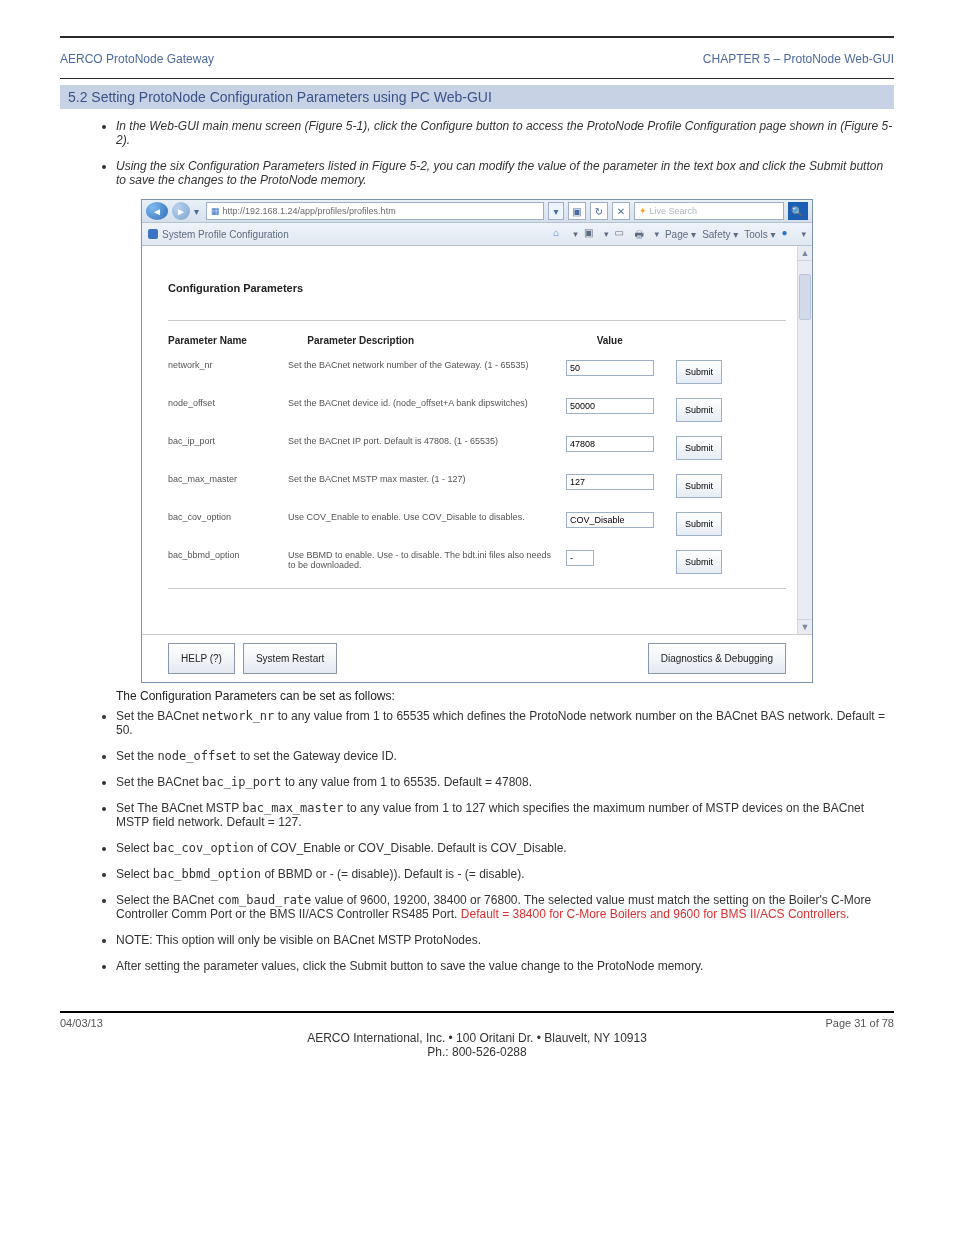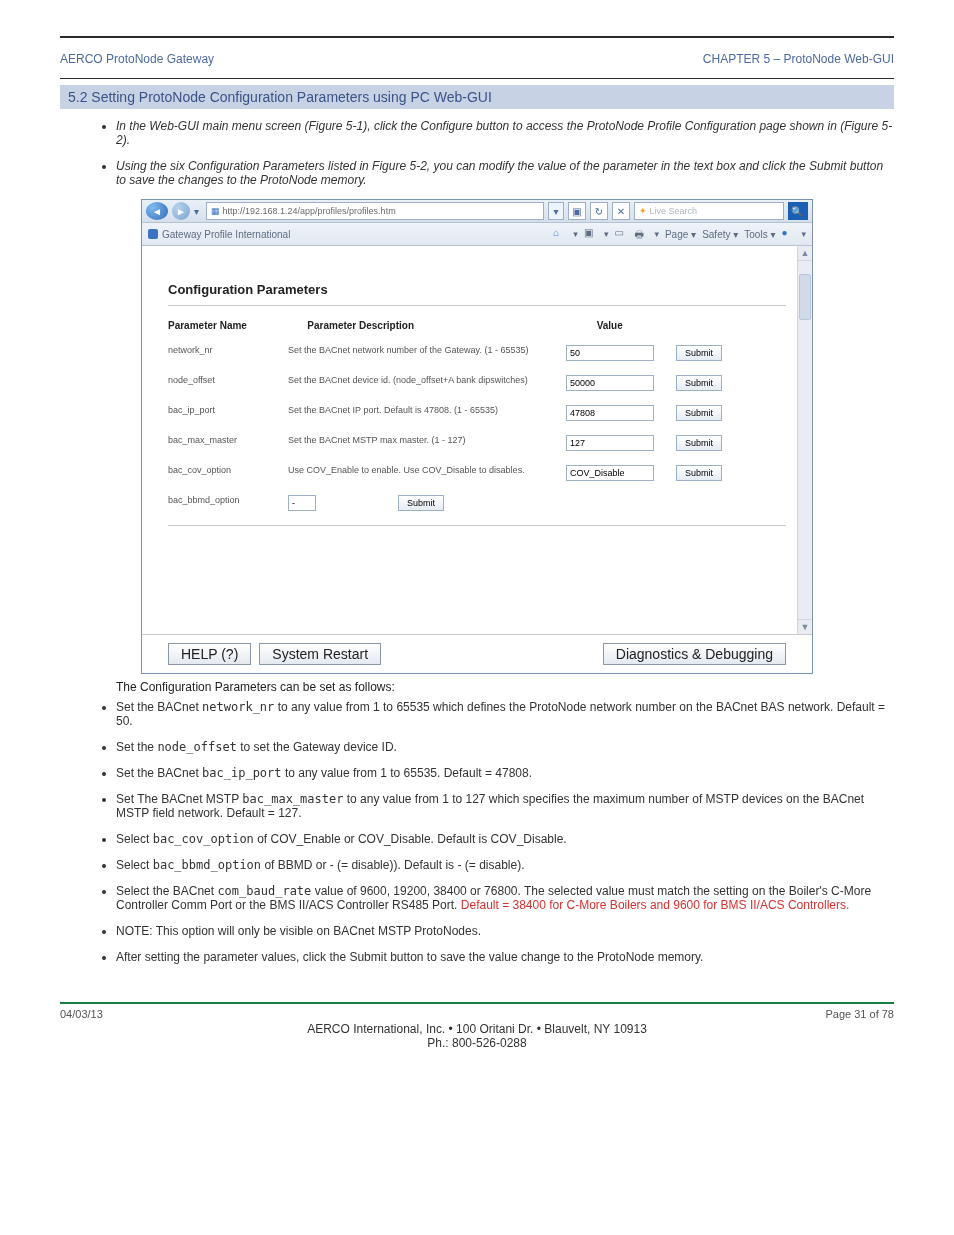--- a/index.html
+++ b/index.html
@@ -102,63 +102,63 @@
     width: 14px; background: #e9edf3; border-left: 1px solid #cfd6e0;
   }
   .scrollhandle {
     position: absolute; left: 1px; right: 1px; top: 28px; height: 44px;
     background: #d2daea; border: 1px solid #b9c6da; border-radius: 2px;
   }
   .scrollarrow { position:absolute; left:0; right:0; height:14px; display:flex;align-items:center;justify-content:center;color:#7b8aa2; font-size:9px;}
   .scrollarrow.up{top:0;border-bottom:1px solid #cfd6e0;}
   .scrollarrow.down{bottom:0;border-top:1px solid #cfd6e0;}
 
-  .cfg-title { font-weight: bold; font-size: 13px; margin-bottom: 8px; color: #222;}
+  .cfg-title { font-weight: bold; font-size: 11px; margin-bottom: 26px; color: #222;}
   .cfg-divider { border-top: 1px solid #c9c9c9; margin-bottom: 14px; }
   .cfg-headrow { display:flex; font-weight:bold; font-size:10px; color:#222; margin-bottom:14px;justify-content:space-between; }
   .col-name { width: 120px; }
   .col-desc { width: 270px; }
   .col-val { width: 110px; }
   .col-act { width: 60px; }
   .cfg-row { display:flex; align-items:flex-start; font-size:9px; color:#555; margin-bottom:14px; }
   .cfg-row .col-name { color:#555; font-size:9px;}
   .cfg-row .col-desc { font-size:9px; padding-right: 8px;}
   .cfg-input {
     border: 1px solid #9db0c6; background: #fff; height: 14px; width: 80px; font-size: 9px; padding: 0 3px; color: #000;
   }
   .cfg-submit {
-    border: 1px solid #9db0c6; background: linear-gradient(#fff,#e6ecf4); height: 16px; font-size: 9px; padding: 0 8px; color: #000;
+    border: 1px solid #9db0c6; background: linear-gradient(#fff,#e6ecf4); height: 24px; font-size: 9px; padding: 0 8px; color: #000;
   }
   .bottombar {
     display:flex; align-items:center; gap:8px;
     padding: 8px 26px;
     border-top: 1px solid #ccc;
     background: #fff;
   }
   .bottombtn {
     border: 1px solid #8a97a9; background: linear-gradient(#fff,#e4e9f0);
-    font-size: 14px; padding: 2px 12px; color: #222;
+    font-size: 10px; padding: 9px 12px; color: #222;
   }
   .bottomspacer { flex:1; }
 
   .fig-caption { text-align: center; font-size: 12px; color: #444; margin: 4px 0 16px 0;}
 
   ul.setlist {
     list-style: disc;
     margin: 6px 0 6px 56px;
     padding: 0;
     font-size: 12px;
     color: #333;
   }
   ul.setlist li { margin-bottom: 12px; }
   .red { color: #D93030; }
 
   .footer {
     margin-top: 38px;
-    border-top: 2px solid #15803d;
+    border-top: 2px solid #000000;
     padding-top: 4px;
   }
   .footer .meta { display:flex; justify-content:space-between; font-size:11px; color:#555; margin-bottom:2px;}
   .footer .addr { text-align:center; font-size:12px; color:#333;}
 </style>
 </head>
 <body>
 
 <div class="page">
   <div class="topline"></div>
@@ -193,21 +193,21 @@
         <div class="searchbox">
           <span style="color:#f59f2a;margin-right:3px;">✦</span>
           <span>Live Search</span>
         </div>
         <div class="gobtn">🔍</div>
       </div>
 
       <div class="tabbar">
         <div class="tab">
           <span class="favicon"></span>
-          <span>Gateway Profile International</span>
+          <span>System Profile Configuration</span>
         </div>
         <div class="tab-right">
           <span class="tinyicon home">⌂</span>
             <span class="menudrop">▾</span>
           <span class="tinyicon">▣</span>
             <span class="menudrop">▾</span>
           <span class="tinyicon">▭</span>
           <span class="tinyicon print">🖶</span>
             <span class="menudrop">▾</span>
           <span><span>Page</span> ▾</span>
@@ -259,20 +259,21 @@
           <div class="col-act"><button class="cfg-submit">Submit</button></div>
         </div>
         <div class="cfg-row">
           <div class="col-name">bac_cov_option</div>
           <div class="col-desc">Use COV_Enable to enable. Use COV_Disable to disables.</div>
           <div class="col-val"><input class="cfg-input" value="COV_Disable" style=""></div>
           <div class="col-act"><button class="cfg-submit">Submit</button></div>
         </div>
         <div class="cfg-row">
           <div class="col-name">bac_bbmd_option</div>
+          <div class="col-desc">Use BBMD to enable. Use - to disable. The bdt.ini files also needs to be downloaded.</div>
           <div class="col-val"><input class="cfg-input" style="width: 20px;" value="-"></div>
           <div class="col-act"><button class="cfg-submit">Submit</button></div>
         </div>
         <div class="cfg-divider" style="margin-top:10px;"></div>
       </div>
 
       <div class="bottombar">
         <button class="bottombtn">HELP (?)</button>
         <button class="bottombtn">System Restart</button>
         <div class="bottomspacer"></div>

